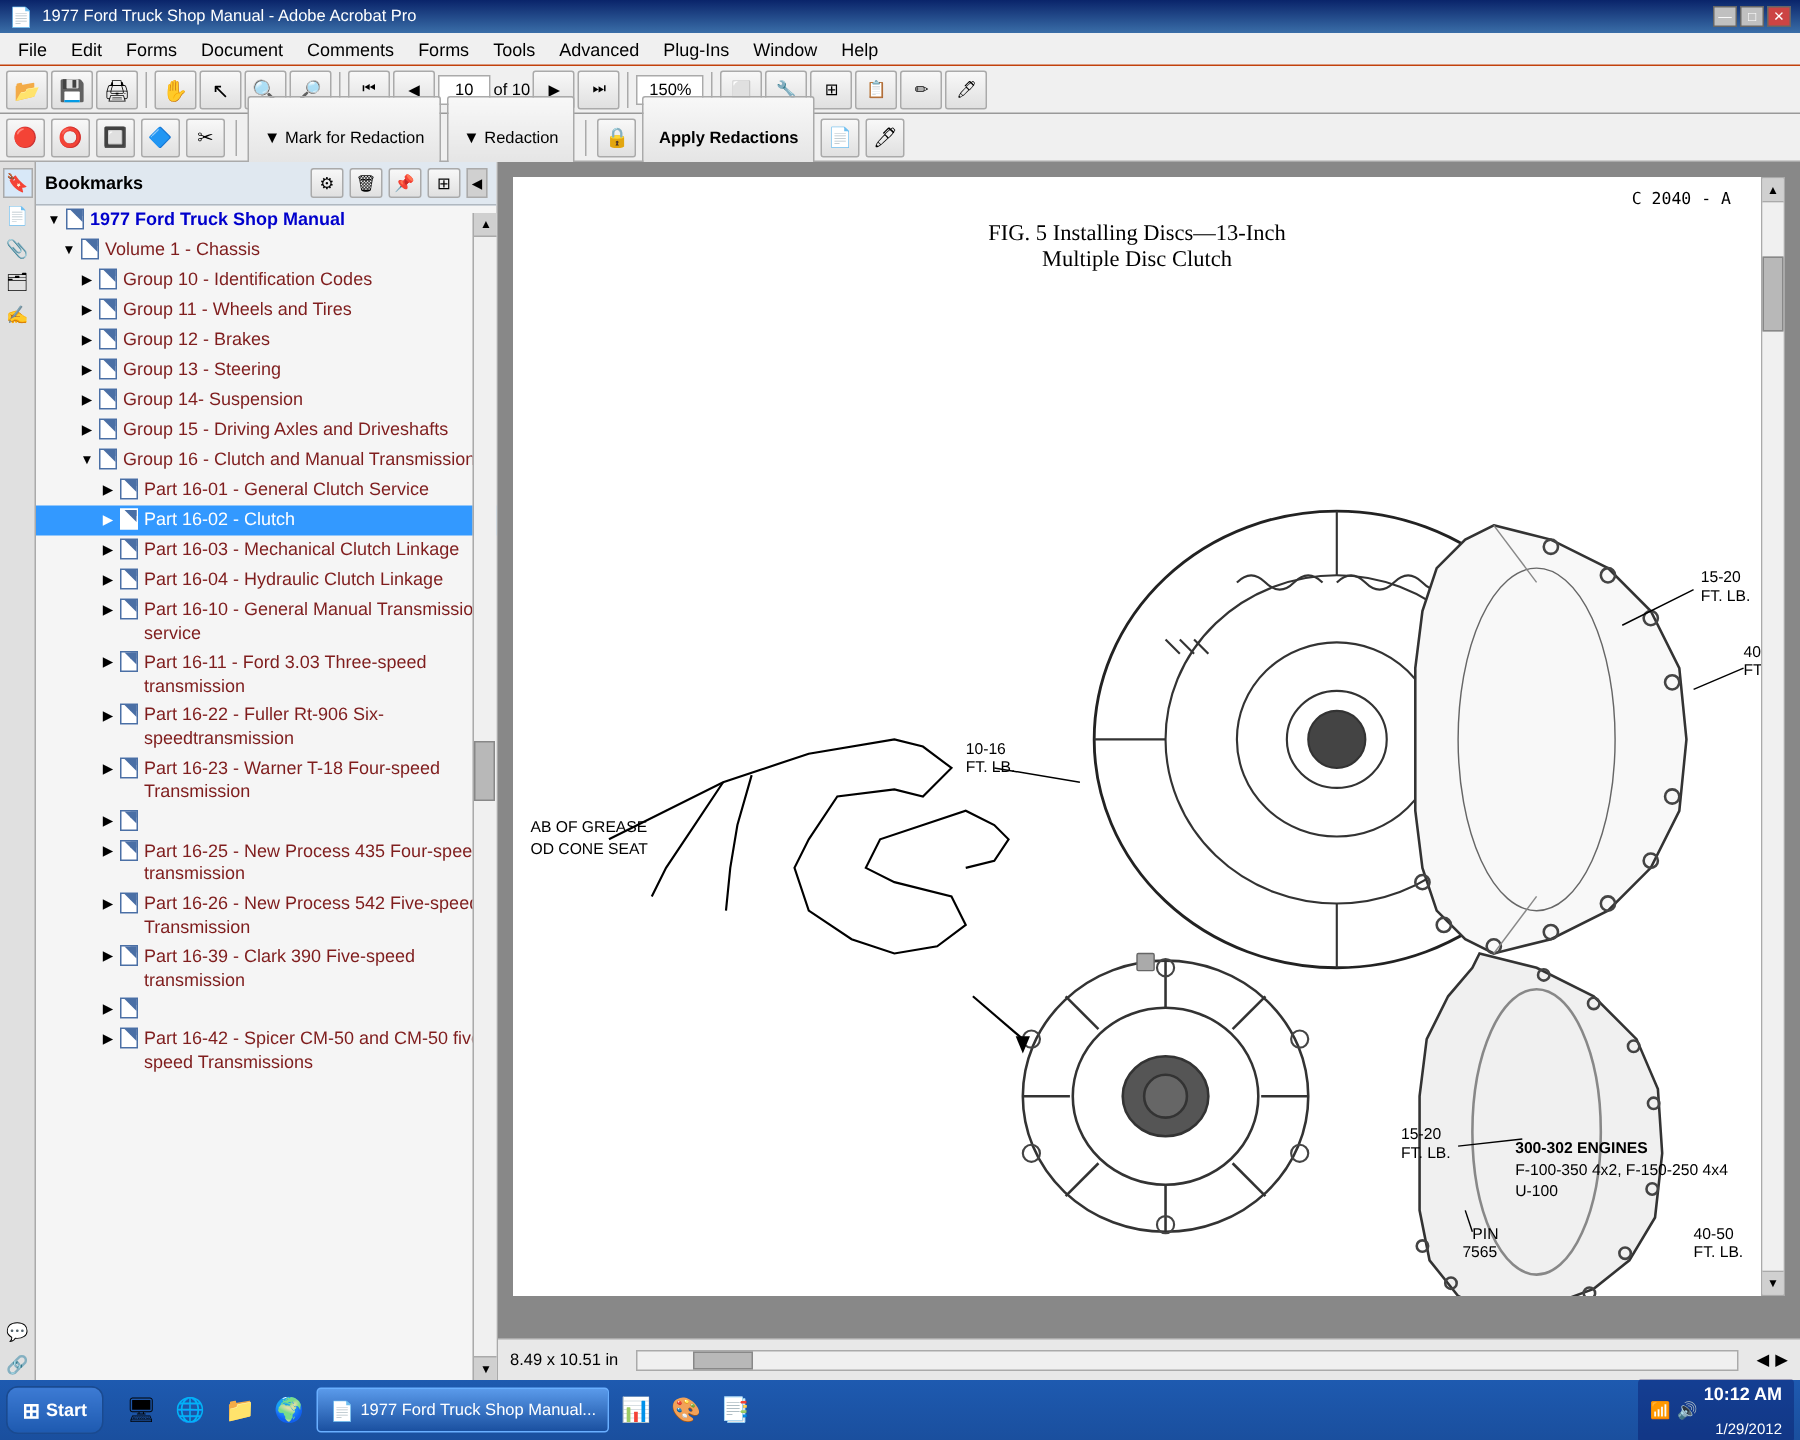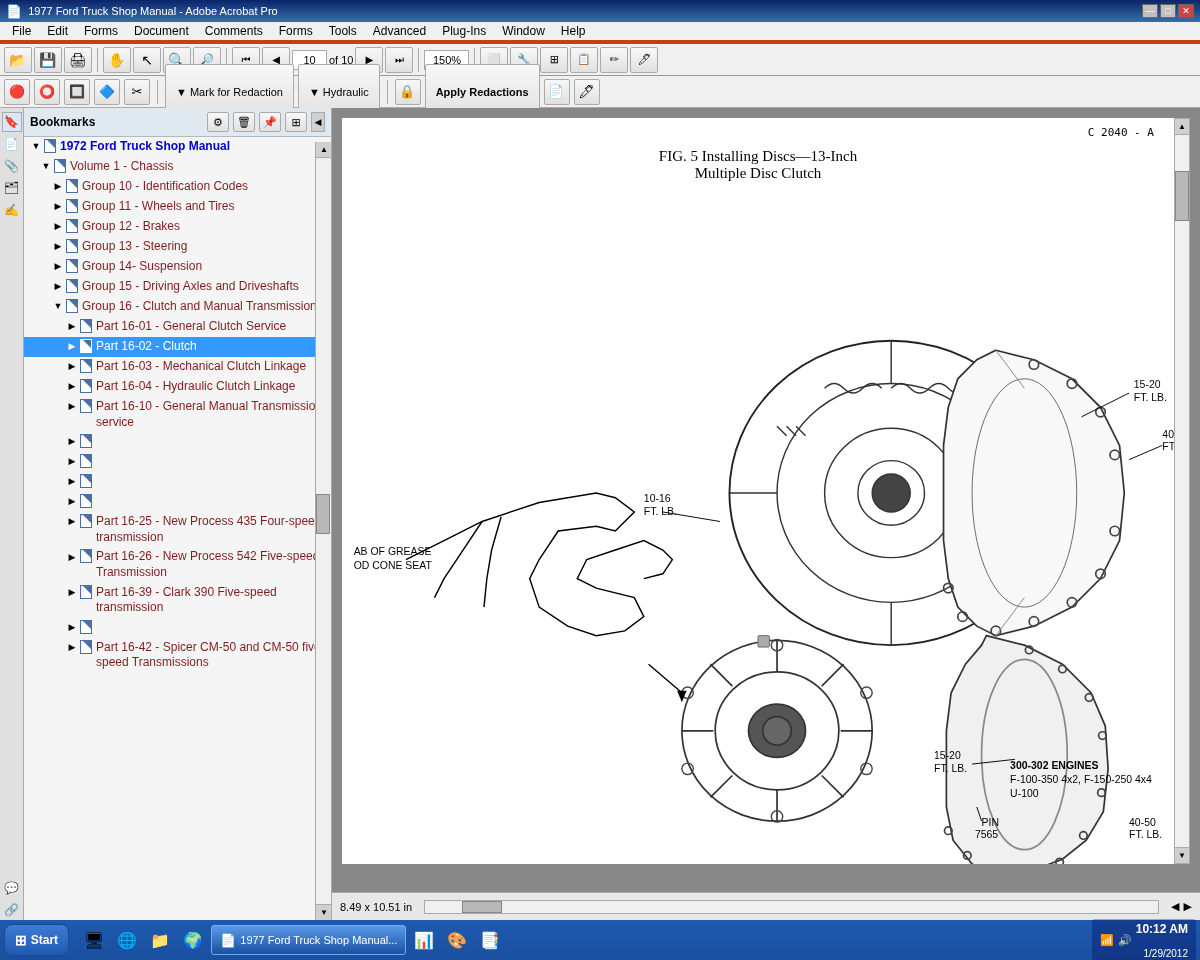--- a/index.html
+++ b/index.html
@@ -26,21 +26,21 @@
       cursor: pointer;
     }
 
     
     .menu-bar {
       background: #f0f0f0;
       height: 22px;
       display: flex;
       align-items: center;
       padding: 0 4px;
-      border-bottom: 4px solid #c2410c;
+      border-bottom: 1px solid #c2410c;
     }
     .menu-item {
       padding: 2px 8px;
       font-size: 12px;
       cursor: pointer;
       height: 100%;
       display: flex; align-items: center;
     }
 
     
@@ -355,21 +355,21 @@
       <div class="toolbar-btn" style="width:26px;height:26px;font-size:13px;">🔴</div>
       <div class="toolbar-btn" style="width:26px;height:26px;font-size:13px;">⭕</div>
       <div class="toolbar-btn" style="width:26px;height:26px;font-size:13px;">🔲</div>
       <div class="toolbar-btn" style="width:26px;height:26px;font-size:13px;">🔷</div>
       <div class="toolbar-btn" style="width:26px;height:26px;font-size:13px;">✂</div>
       <div class="toolbar-separator"></div>
       <button class="redact-btn">
         <span>▼  Mark for Redaction</span>
       </button>
       <button class="redact-btn">
-        <span>▼  Hydraulic</span>
+        <span>▼  Redaction</span>
       </button>
       <div class="toolbar-separator"></div>
       <div class="toolbar-btn" style="width:26px;height:26px;font-size:13px;">🔒</div>
       <button class="redact-btn" style="font-weight:bold;">
         <span>Apply Redactions</span>
       </button>
       <div class="toolbar-btn" style="width:26px;height:26px;font-size:13px;">📄</div>
       <div class="toolbar-btn" style="width:26px;height:26px;font-size:13px;">🖊</div>
     </div>
   </div>
@@ -395,21 +395,21 @@
         <div class="toolbar-btn" style="width:22px;height:20px;font-size:11px;">🗑</div>
         <div class="toolbar-btn" style="width:22px;height:20px;font-size:11px;">📌</div>
         <div class="toolbar-btn" style="width:22px;height:20px;font-size:11px;">⊞</div>
         <div class="collapse-btn">◀</div>
       </div>
       <div class="sidebar-content">
 
         <div class="tree-item" style="padding-left:4px;">
           <div class="expand-btn">▼</div>
           <div class="bookmark-page-icon"></div>
-          <span class="item-text" style="font-weight:bold;color:#0000cc;">1972 Ford Truck Shop Manual</span>
+          <span class="item-text" style="font-weight:bold;color:#0000cc;">1977 Ford Truck Shop Manual</span>
         </div>
 
         <div class="tree-item" style="padding-left:14px;">
           <div class="expand-btn">▼</div>
           <div class="bookmark-page-icon"></div>
           <span class="item-text">Volume 1 - Chassis</span>
         </div>
 
         <div class="tree-item" style="padding-left:26px;">
           <div class="expand-btn">▶</div>
@@ -468,28 +468,31 @@
           <span class="item-text">Part 16-04 - Hydraulic Clutch Linkage</span>
         </div>
         <div class="tree-item" style="padding-left:40px;">
           <div class="expand-btn">▶</div>
           <div class="bookmark-page-icon"></div>
           <span class="item-text">Part 16-10 - General Manual Transmission service</span>
         </div>
         <div class="tree-item" style="padding-left:40px;">
           <div class="expand-btn">▶</div>
           <div class="bookmark-page-icon"></div>
-        </div>
-        <div class="tree-item" style="padding-left:40px;">
-          <div class="expand-btn">▶</div>
-          <div class="bookmark-page-icon"></div>
-        </div>
-        <div class="tree-item" style="padding-left:40px;">
-          <div class="expand-btn">▶</div>
-          <div class="bookmark-page-icon"></div>
+          <span class="item-text">Part 16-11 - Ford 3.03 Three-speed transmission</span>
+        </div>
+        <div class="tree-item" style="padding-left:40px;">
+          <div class="expand-btn">▶</div>
+          <div class="bookmark-page-icon"></div>
+          <span class="item-text">Part 16-22 - Fuller Rt-906 Six-speedtransmission</span>
+        </div>
+        <div class="tree-item" style="padding-left:40px;">
+          <div class="expand-btn">▶</div>
+          <div class="bookmark-page-icon"></div>
+          <span class="item-text">Part 16-23 - Warner T-18 Four-speed Transmission</span>
         </div>
         <div class="tree-item" style="padding-left:40px;">
           <div class="expand-btn">▶</div>
           <div class="bookmark-page-icon"></div>
         </div>
         <div class="tree-item" style="padding-left:40px;">
           <div class="expand-btn">▶</div>
           <div class="bookmark-page-icon"></div>
           <span class="item-text">Part 16-25 - New Process 435 Four-speed transmission</span>
         </div>

